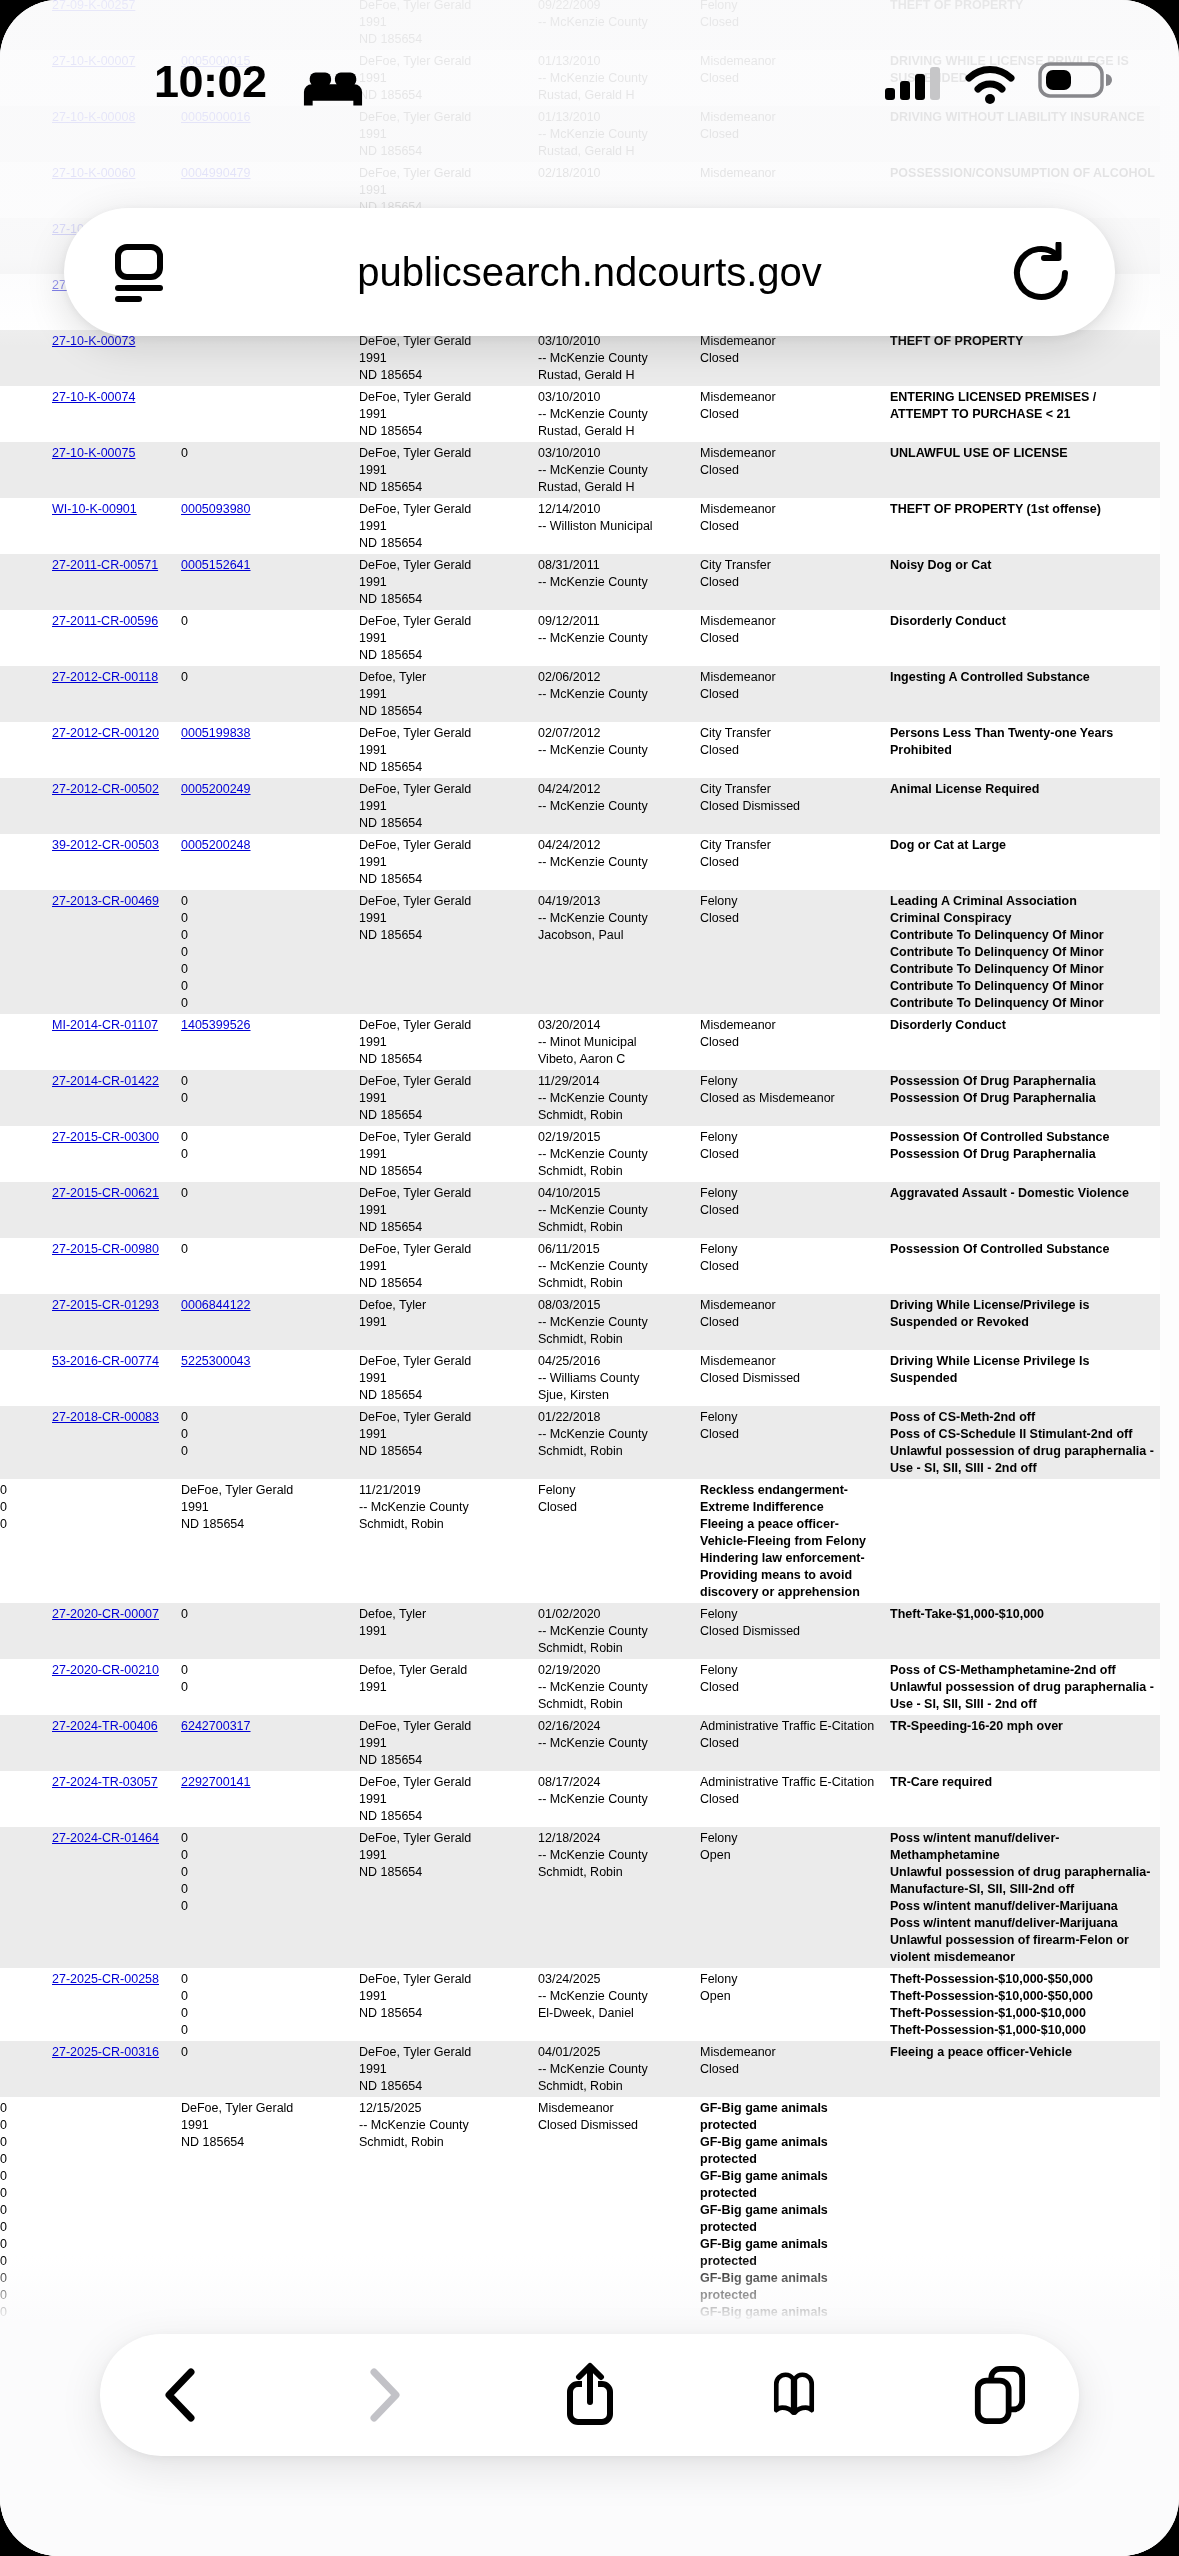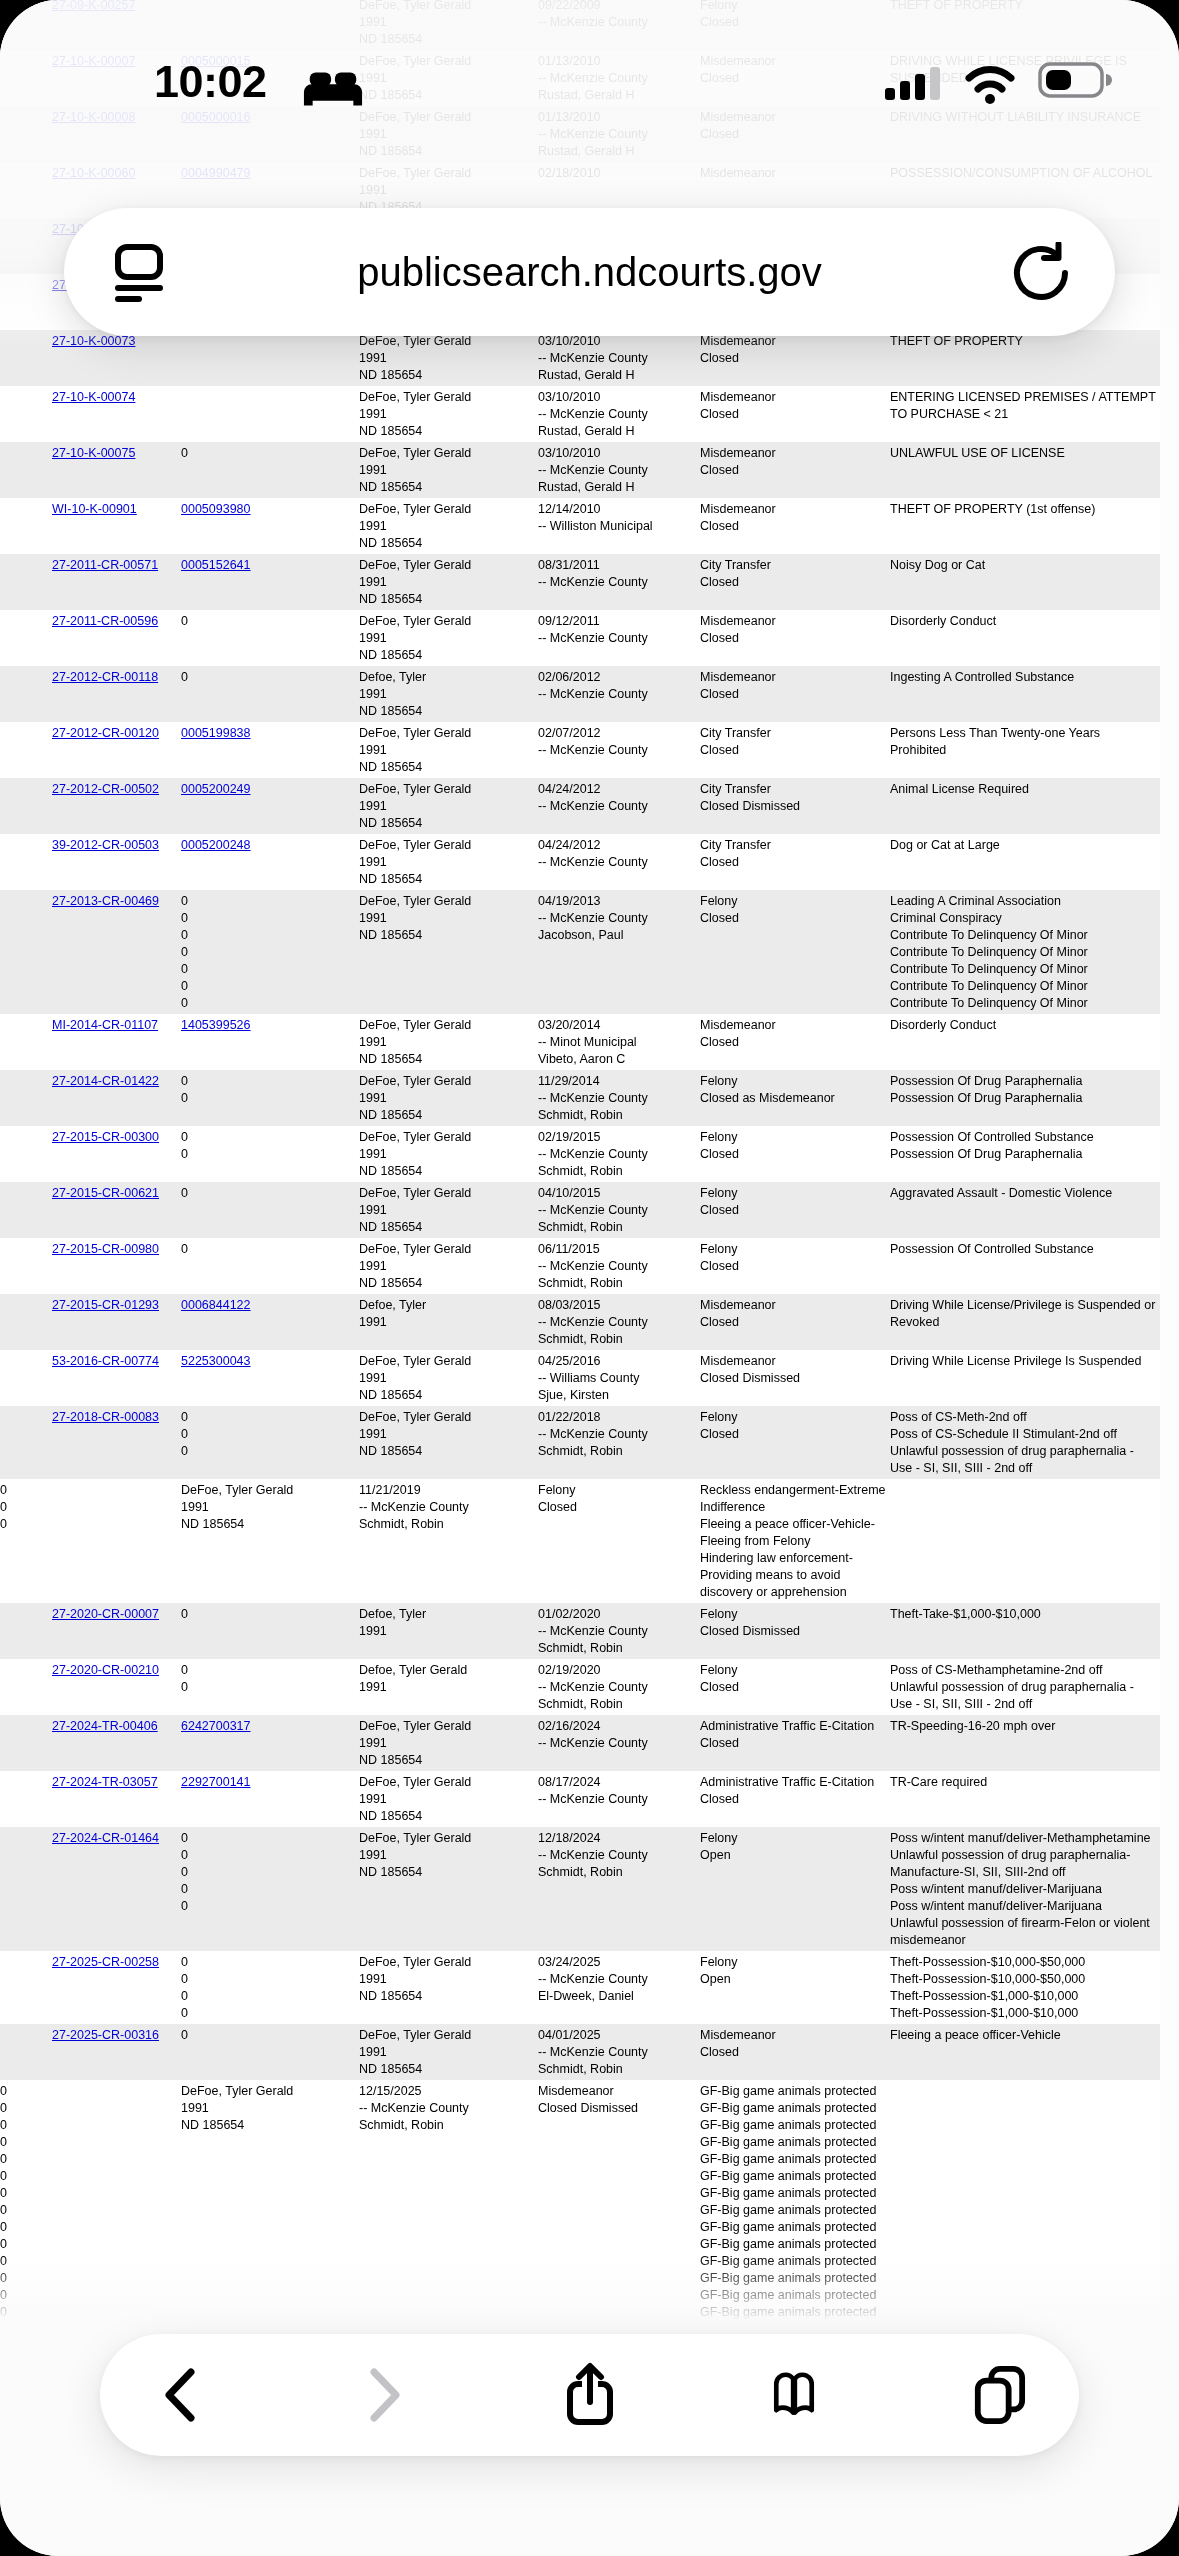--- a/index.html
+++ b/index.html
@@ -10,21 +10,21 @@
   
   .table{position:absolute;top:0;left:0;width:1160px;}
   .tr{display:grid;grid-template-columns:181px 178px 179px 162px 190px 1fr;
       padding:3px 0 2px 0;background:#fff;}
   .tr.shade{background:#ebebeb;}
   .tr.cut{margin-top:-6px;}
   .td{font-size:12.5px;line-height:17px;color:#000;}
   .td .ln{display:block;min-height:17px;white-space:pre-wrap;}
   .c-case{padding-left:8px;margin-left:44px;}
   .c-status .ln{white-space:nowrap;overflow:visible;}
-  .c-charges{padding-right:4px;}
+  .c-charges{padding-right:4px;font-weight:bold;}
   a.lnk{color:#0000d6;text-decoration:underline;}
   .plain0{color:#000;}
 
   
   .top-fade{position:absolute;top:0;left:0;width:1179px;height:348px;z-index:5;pointer-events:none;
     background:linear-gradient(to bottom,
       rgba(251,251,252,0.92) 0%,rgba(251,251,252,0.90) 55%,
       rgba(251,251,252,0.82) 74%,rgba(251,251,252,0) 100%);}
 
   

